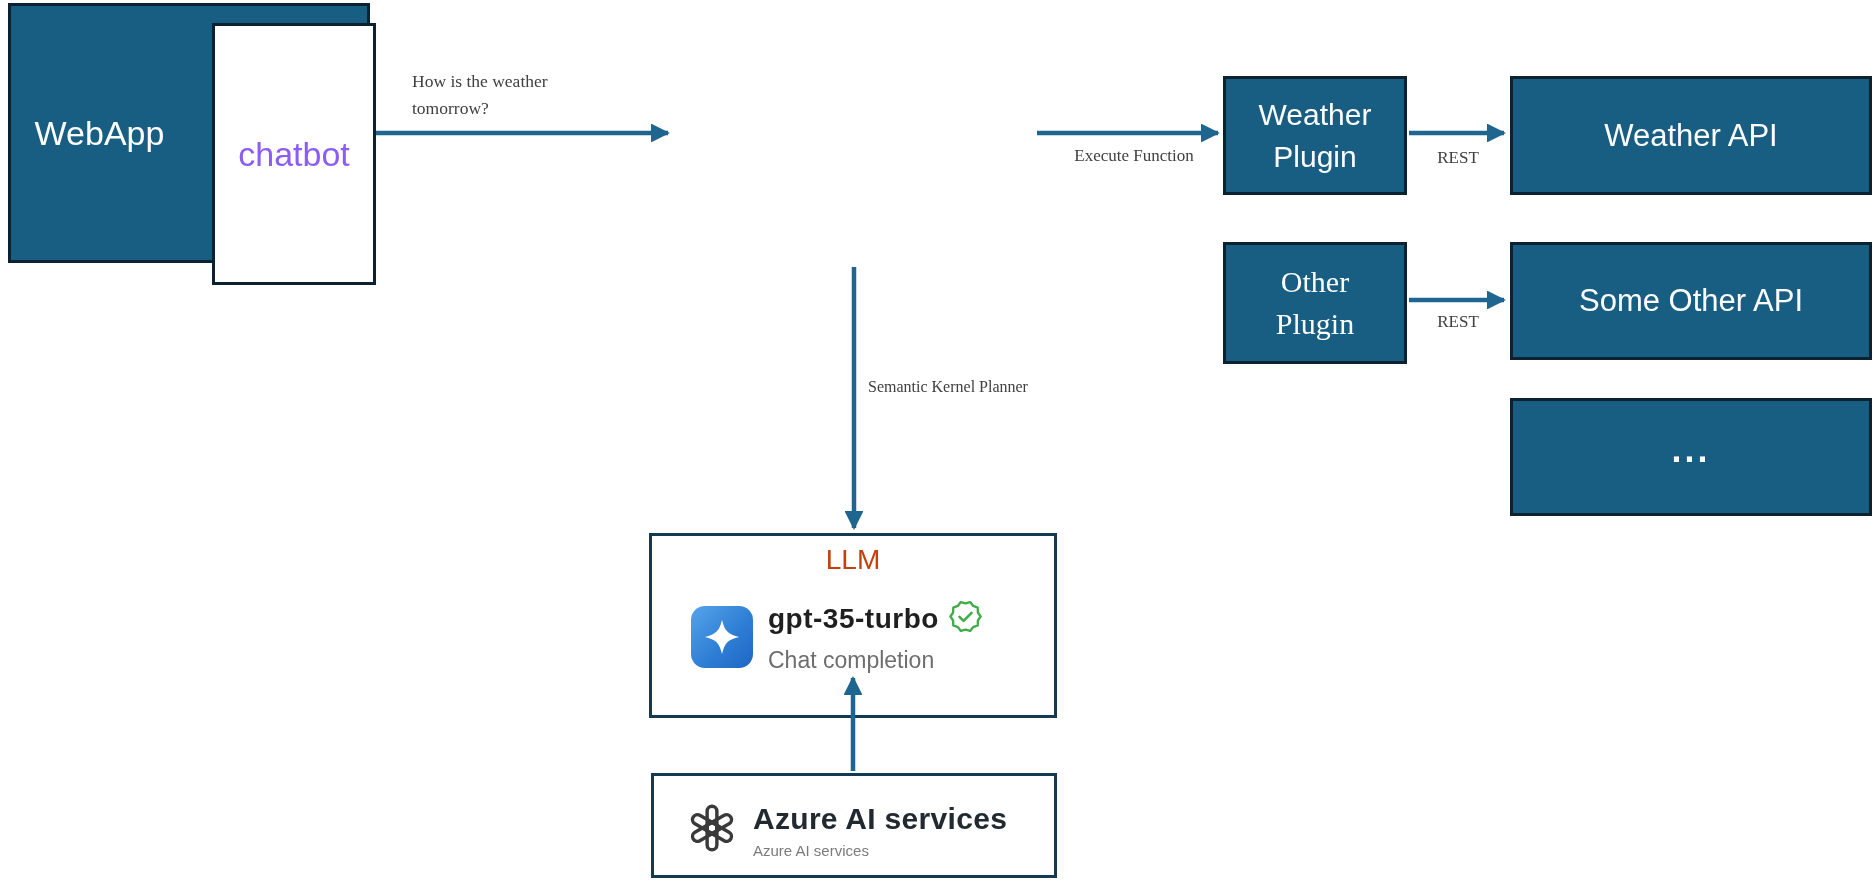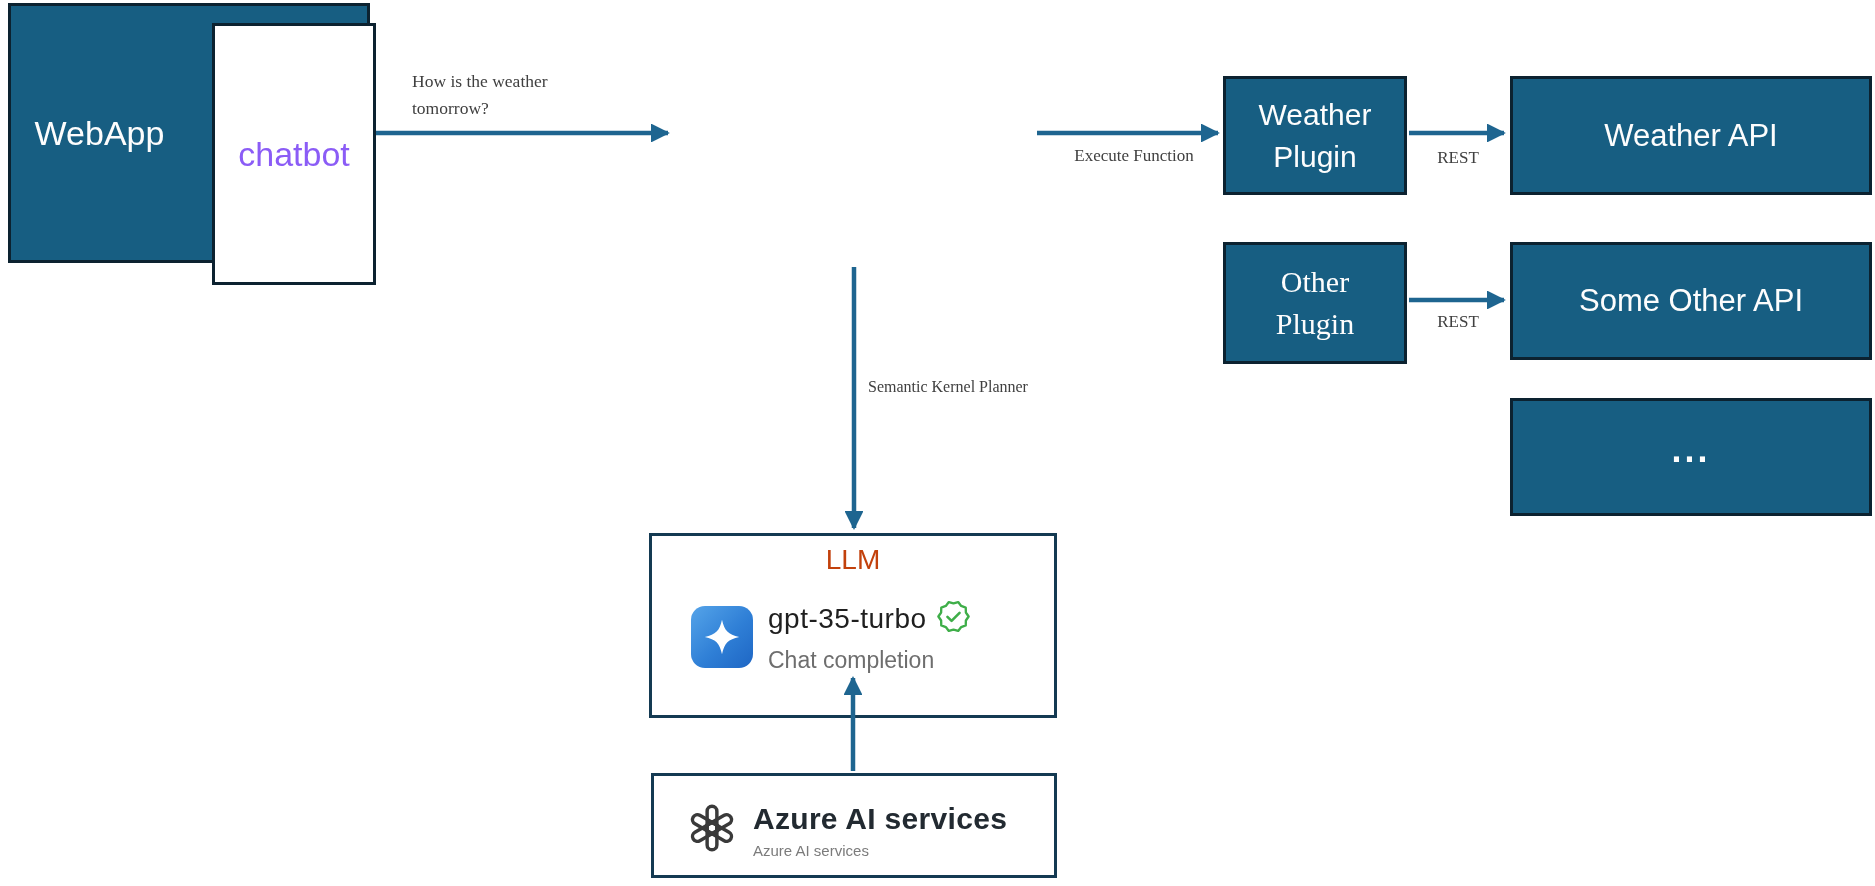--- a/index.html
+++ b/index.html
@@ -39,21 +39,21 @@
   
   .card-llm{left:649px;top:533px;width:408px;height:185px;}
   .llm-title{position:absolute;left:0;top:8px;width:100%;text-align:center;
              color:#c2410c;font-size:28px;}
   .llm-model-row{position:absolute;left:39px;top:64px;display:flex;gap:15px;align-items:center;}
   .model-icon{width:62px;height:62px;border-radius:14px;
               background:linear-gradient(135deg,#55A4E9 0%,#2F7FD6 55%,#1E66C4 100%);
               display:flex;align-items:center;justify-content:center;flex:0 0 auto;}
   .model-texts{display:flex;flex-direction:column;}
   .model-name-row{display:flex;align-items:center;gap:10px;}
-  .model-name{font-size:28px;font-weight:normal;color:#1f1f1f;letter-spacing:0.5px;}
+  .model-name{font-size:28px;font-weight:bold;color:#1f1f1f;letter-spacing:0.5px;}
   .model-subtitle{font-size:23px;color:#6e6e6e;margin-top:10px;}
 
   
   .card-azure{left:651px;top:773px;width:406px;height:105px;}
   .azure-row{position:absolute;left:34px;top:26px;display:flex;gap:17px;align-items:flex-start;}
   .azure-texts{display:flex;flex-direction:column;}
   .azure-title{font-size:30px;font-weight:bold;color:#222A31;letter-spacing:0.3px;}
   .azure-subtitle{font-size:15px;color:#7b7b7b;margin-top:6px;}
 
   

